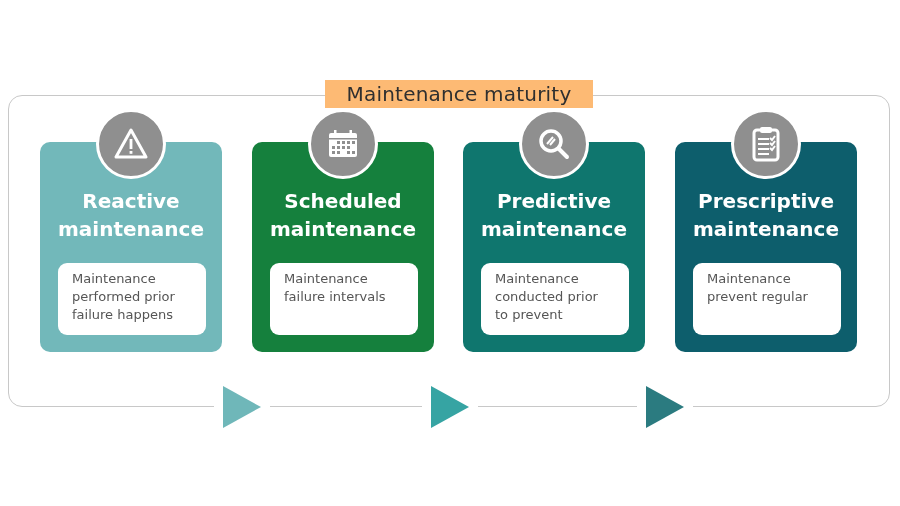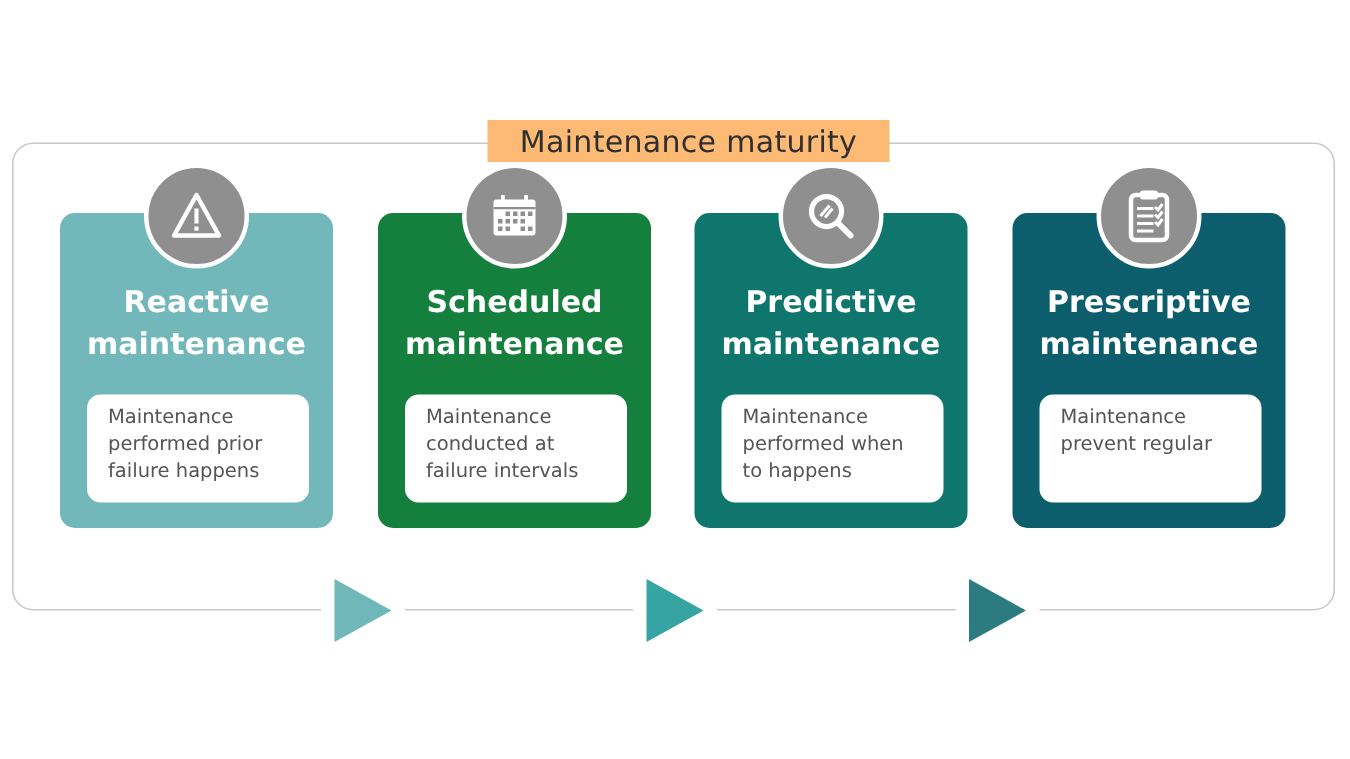--- a/index.html
+++ b/index.html
@@ -82,42 +82,41 @@
           <rect x="27" y="24" width="3" height="3"></rect>
       </g>
     </svg>
   </div>
   <div class="card-title">
     <div>Scheduled</div>
     <div>maintenance</div>
   </div>
   <div class="card-desc">
     <div>Maintenance</div>
-    <div>conducted at</div>
     <div>failure intervals</div>
   </div>
 </div>
 
 <div class="card" style="left: 463px; background: #0f766e;">
   <div class="icon-circle" style="background: rgb(143, 143, 143);">
     <svg width="36" height="36" viewBox="0 0 36 36">
       <circle cx="15" cy="15" r="10" fill="none" stroke="#fff" stroke-width="3.5"></circle>
       <line x1="11" y1="18" x2="17" y2="11" stroke="#fff" stroke-width="2"></line>
       <line x1="14" y1="19" x2="19" y2="13" stroke="#fff" stroke-width="2"></line>
       <line x1="22.5" y1="22.5" x2="31" y2="31" stroke="#fff" stroke-width="4" stroke-linecap="round"></line>
     </svg>
   </div>
   <div class="card-title">
     <div>Predictive</div>
     <div>maintenance</div>
   </div>
   <div class="card-desc">
     <div>Maintenance</div>
-    <div>performed when</div>
-    <div>to happens</div>
+    <div>conducted prior</div>
+    <div>to prevent</div>
   </div>
 </div>
 
 <div class="card" style="left: 675px; background: rgb(13, 94, 108);">
   <div class="icon-circle" style="background: rgb(143, 143, 143);">
     <svg width="34" height="38" viewBox="0 0 34 38">
       <rect x="5" y="5" width="24" height="30" rx="3" fill="none" stroke="#fff" stroke-width="3"></rect>
       <rect x="11" y="2" width="12" height="6" rx="2" fill="#fff"></rect>
       <g stroke="#fff" stroke-width="2">
         <line x1="9" y1="14" x2="20" y2="14"></line>

